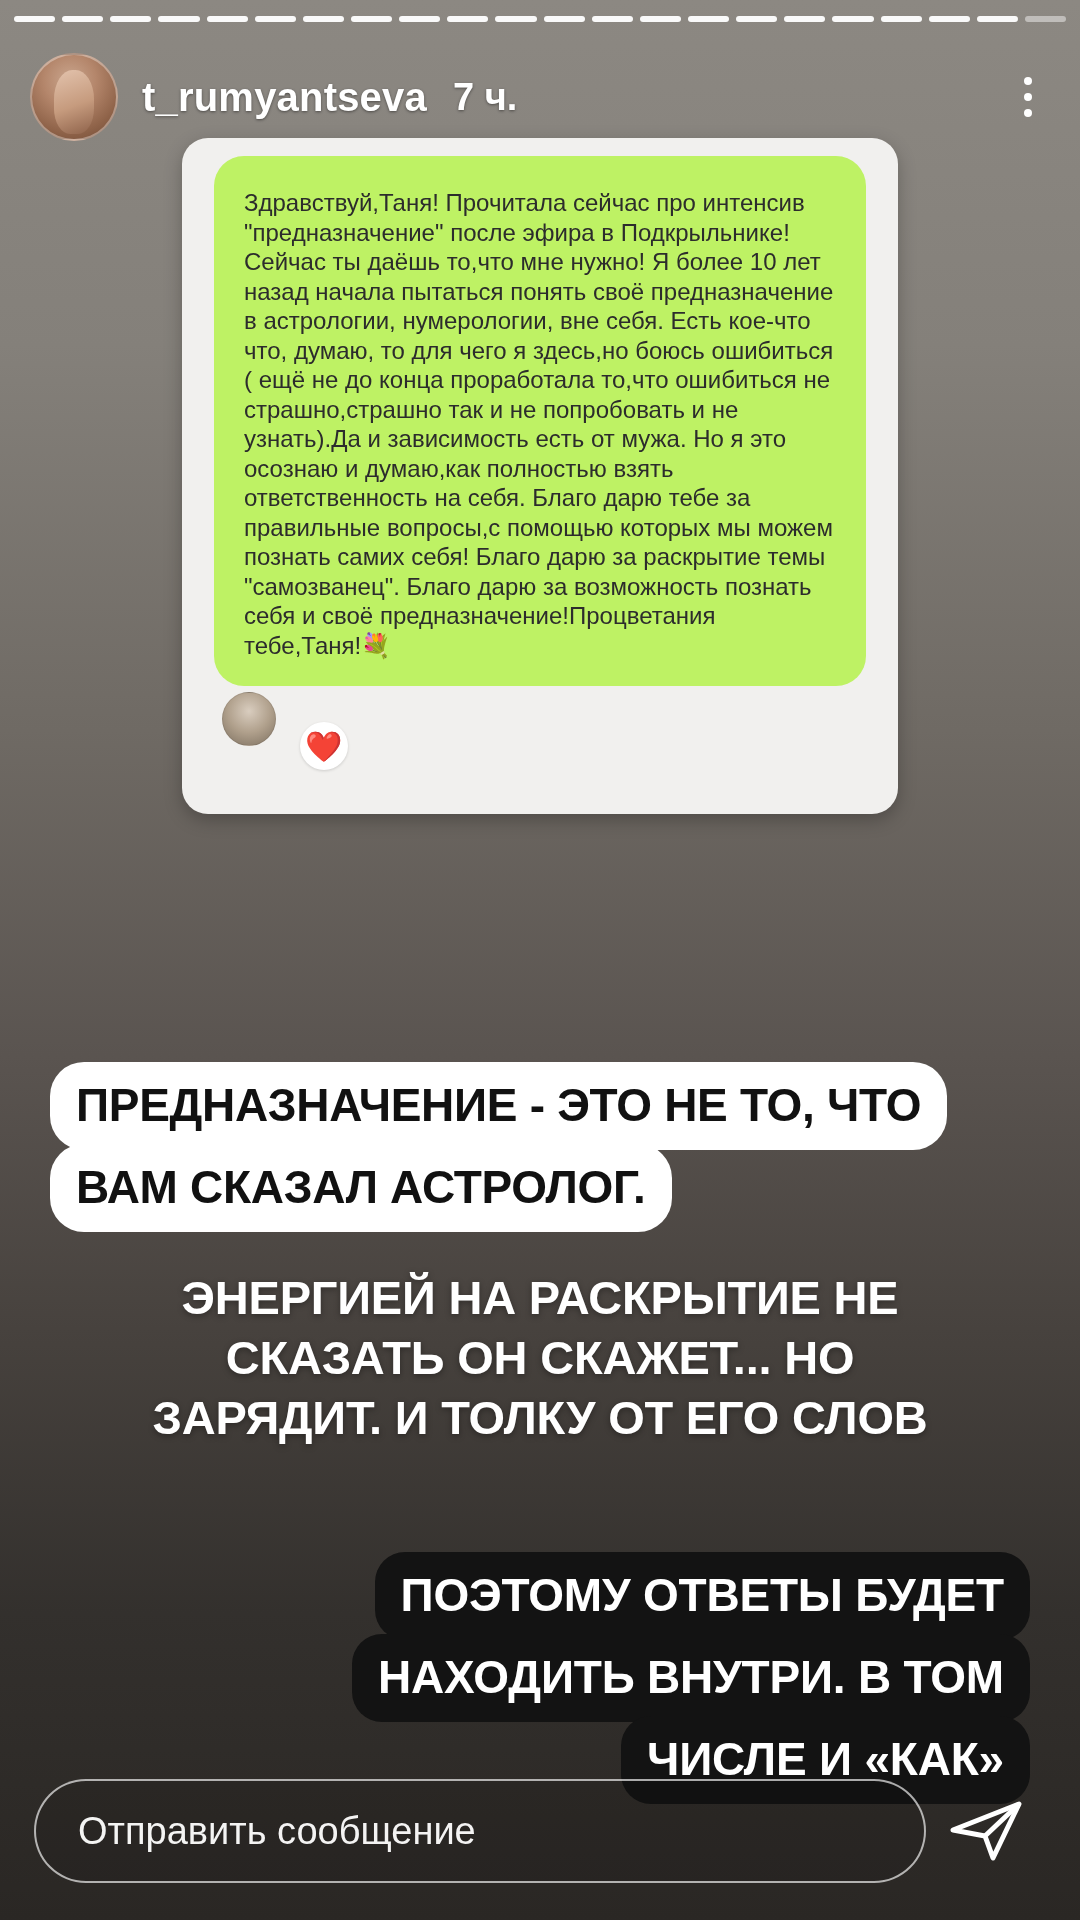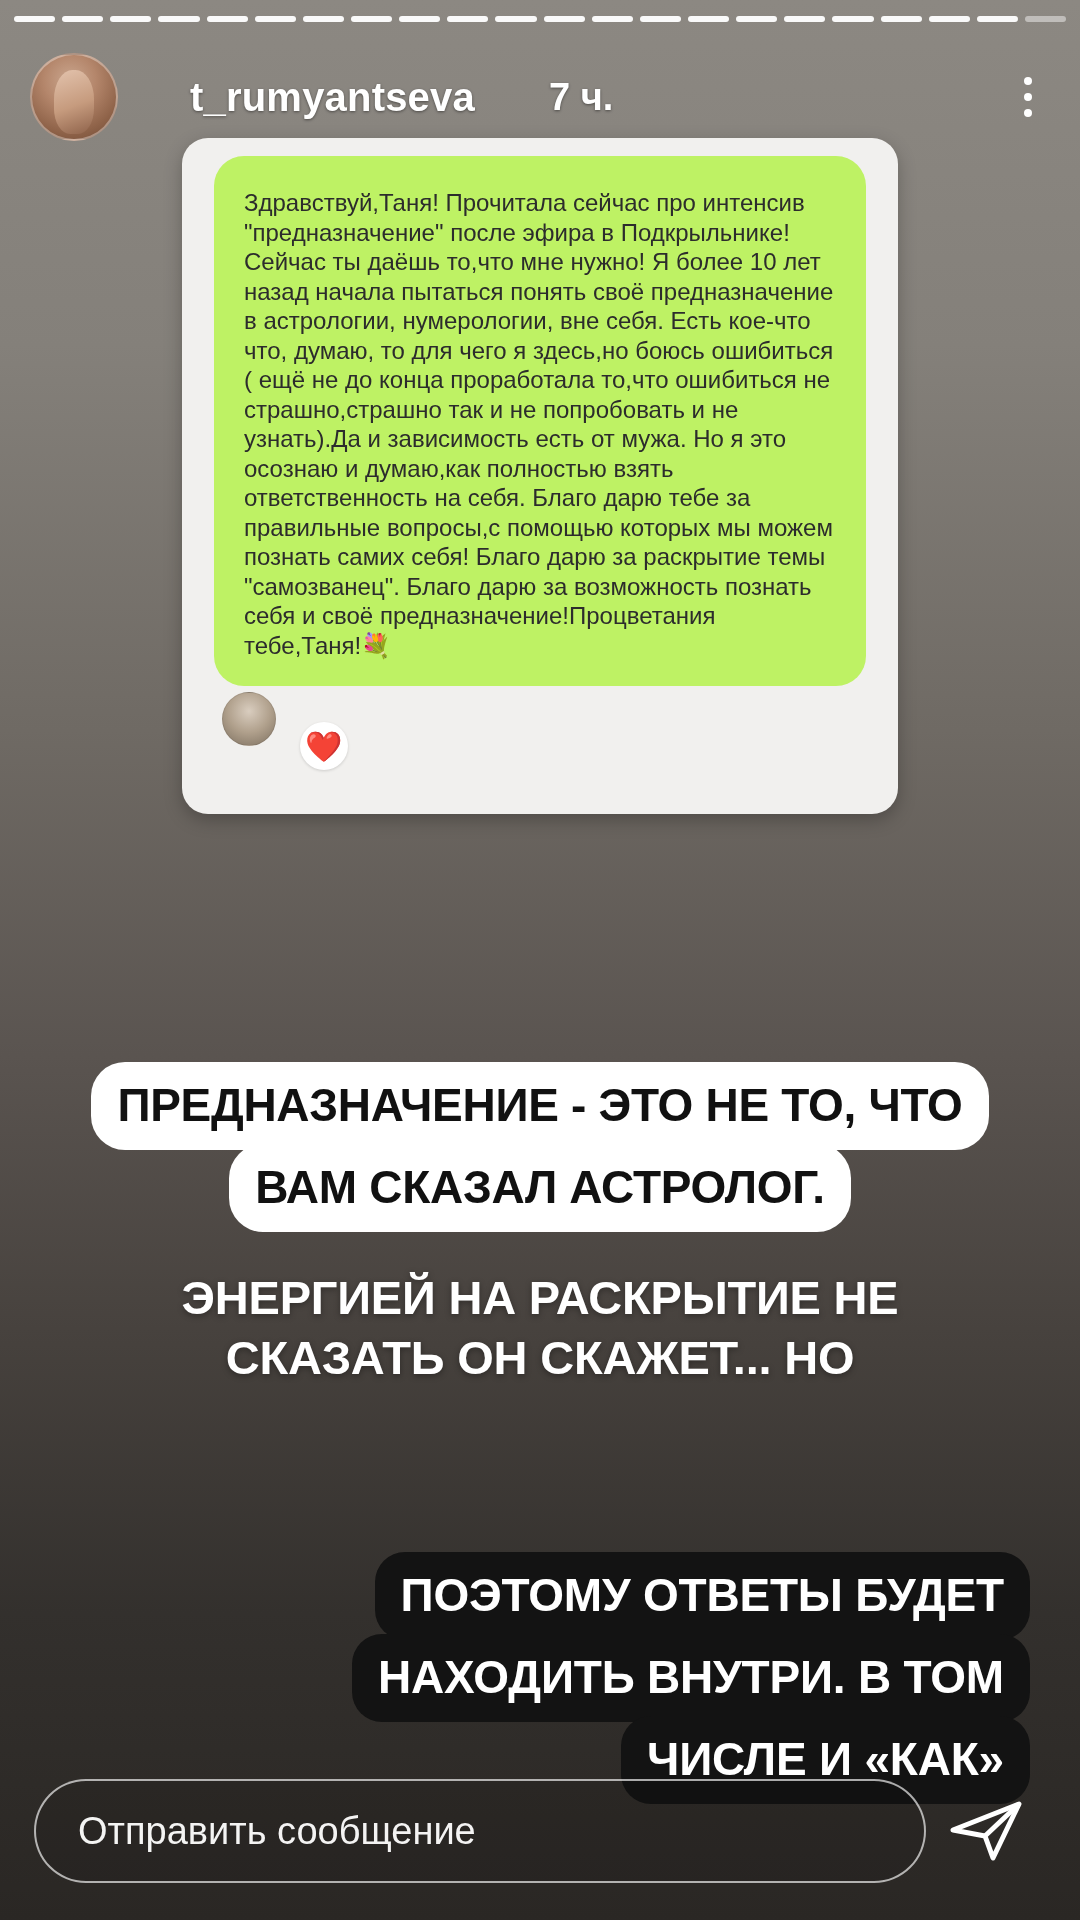--- a/index.html
+++ b/index.html
@@ -35,21 +35,20 @@
 
   
   .header {
     position: absolute;
     top: 42px; left: 0; right: 0;
     height: 110px;
     display: flex;
     align-items: center;
     padding: 0 30px;
     z-index: 20;
-    gap: 48px;
   }
   .avatar {
     width: 88px; height: 88px;
     border-radius: 50%;
     background: radial-gradient(circle at 45% 30%, #caa68e 0%, #b4866b 35%, #8f6349 70%, #6d4733 100%);
     border: 2px solid rgba(255,255,255,0.35);
     overflow: hidden;
     position: relative;
     flex: 0 0 auto;
   }
@@ -139,21 +138,20 @@
     justify-content: center;
     font-size: 30px;
     color: #ed4956;
     box-shadow: 0 1px 3px rgba(0,0,0,0.15);
   }
 
   
   .headline {
     position: absolute;
     top: 1062px; left: 50px; right: 50px;
-    text-align: center;
     z-index: 12;
   }
   .headline .line {
     display: inline-block;
     background: #ffffff;
     color: #111111;
     font-size: 46px;
     font-weight: bold;
     line-height: 1.0;
     padding: 20px 26px 22px 26px;
@@ -276,20 +274,21 @@
       <div class="dm-avatar"></div>
       <div class="heart">❤️</div>
     </div>
   </div>
 
   <div class="headline"><div class="line">ПРЕДНАЗНАЧЕНИЕ - ЭТО НЕ ТО, ЧТО</div><div class="line">ВАМ СКАЗАЛ АСТРОЛОГ.</div></div>
 
   <div class="caption">
       <div>ЭНЕРГИЕЙ НА РАСКРЫТИЕ НЕ</div>
       <div>СКАЗАТЬ ОН СКАЖЕТ... НО</div>
+      <div>ЗАРЯДИТ. И ТОЛКУ ОТ ЕГО СЛОВ</div>
     </div>
 
   <div class="darkblock"><div class="line">ПОЭТОМУ ОТВЕТЫ БУДЕТ</div><div class="line">НАХОДИТЬ ВНУТРИ. В ТОМ</div><div class="line">ЧИСЛЕ И «КАК»</div></div>
 
   <div class="replybar">
     <input class="reply-input" type="text" placeholder="Отправить сообщение" style="">
     <div class="send-icon">
       <svg width="74" height="62" viewBox="0 0 74 62" aria-hidden="true">
         <path d="M4 30 L70 4 L44 58 L36 36 Z" fill="none" stroke="#ffffff" stroke-width="5" stroke-linejoin="round"></path>
         <path d="M36 36 L70 4" fill="none" stroke="#ffffff" stroke-width="5" stroke-linejoin="round"></path>

